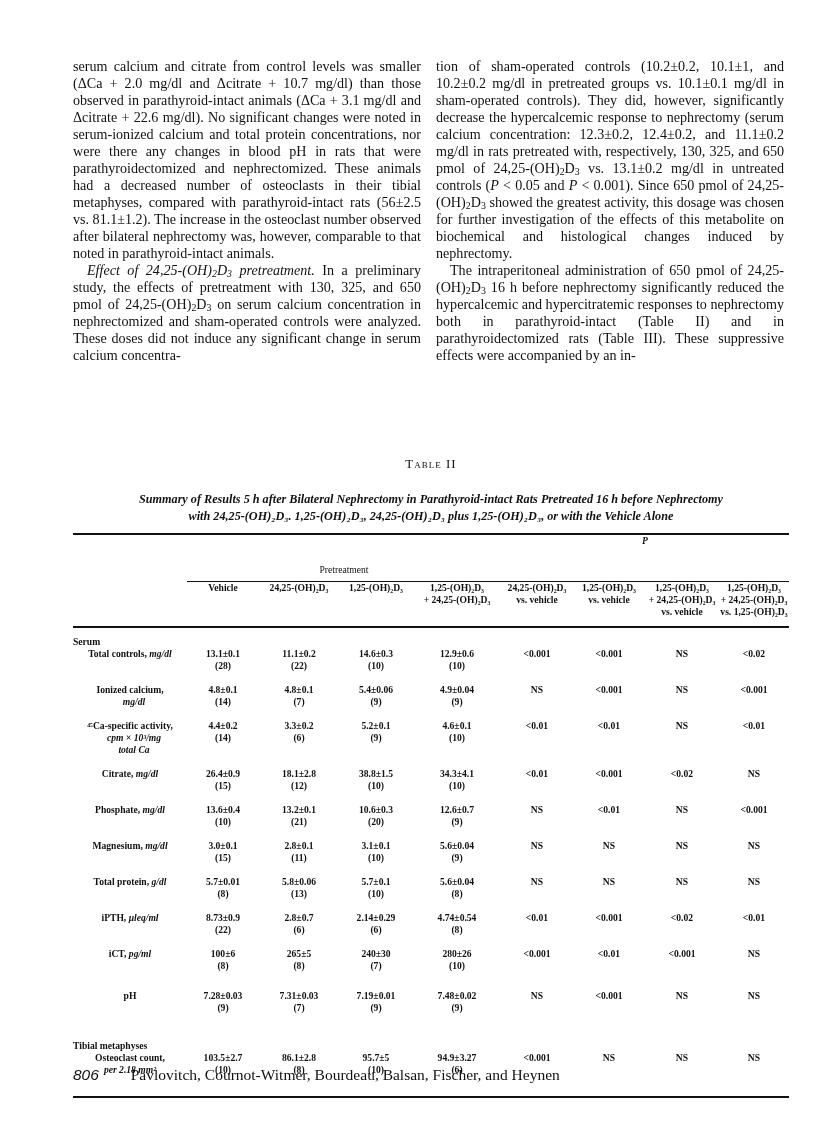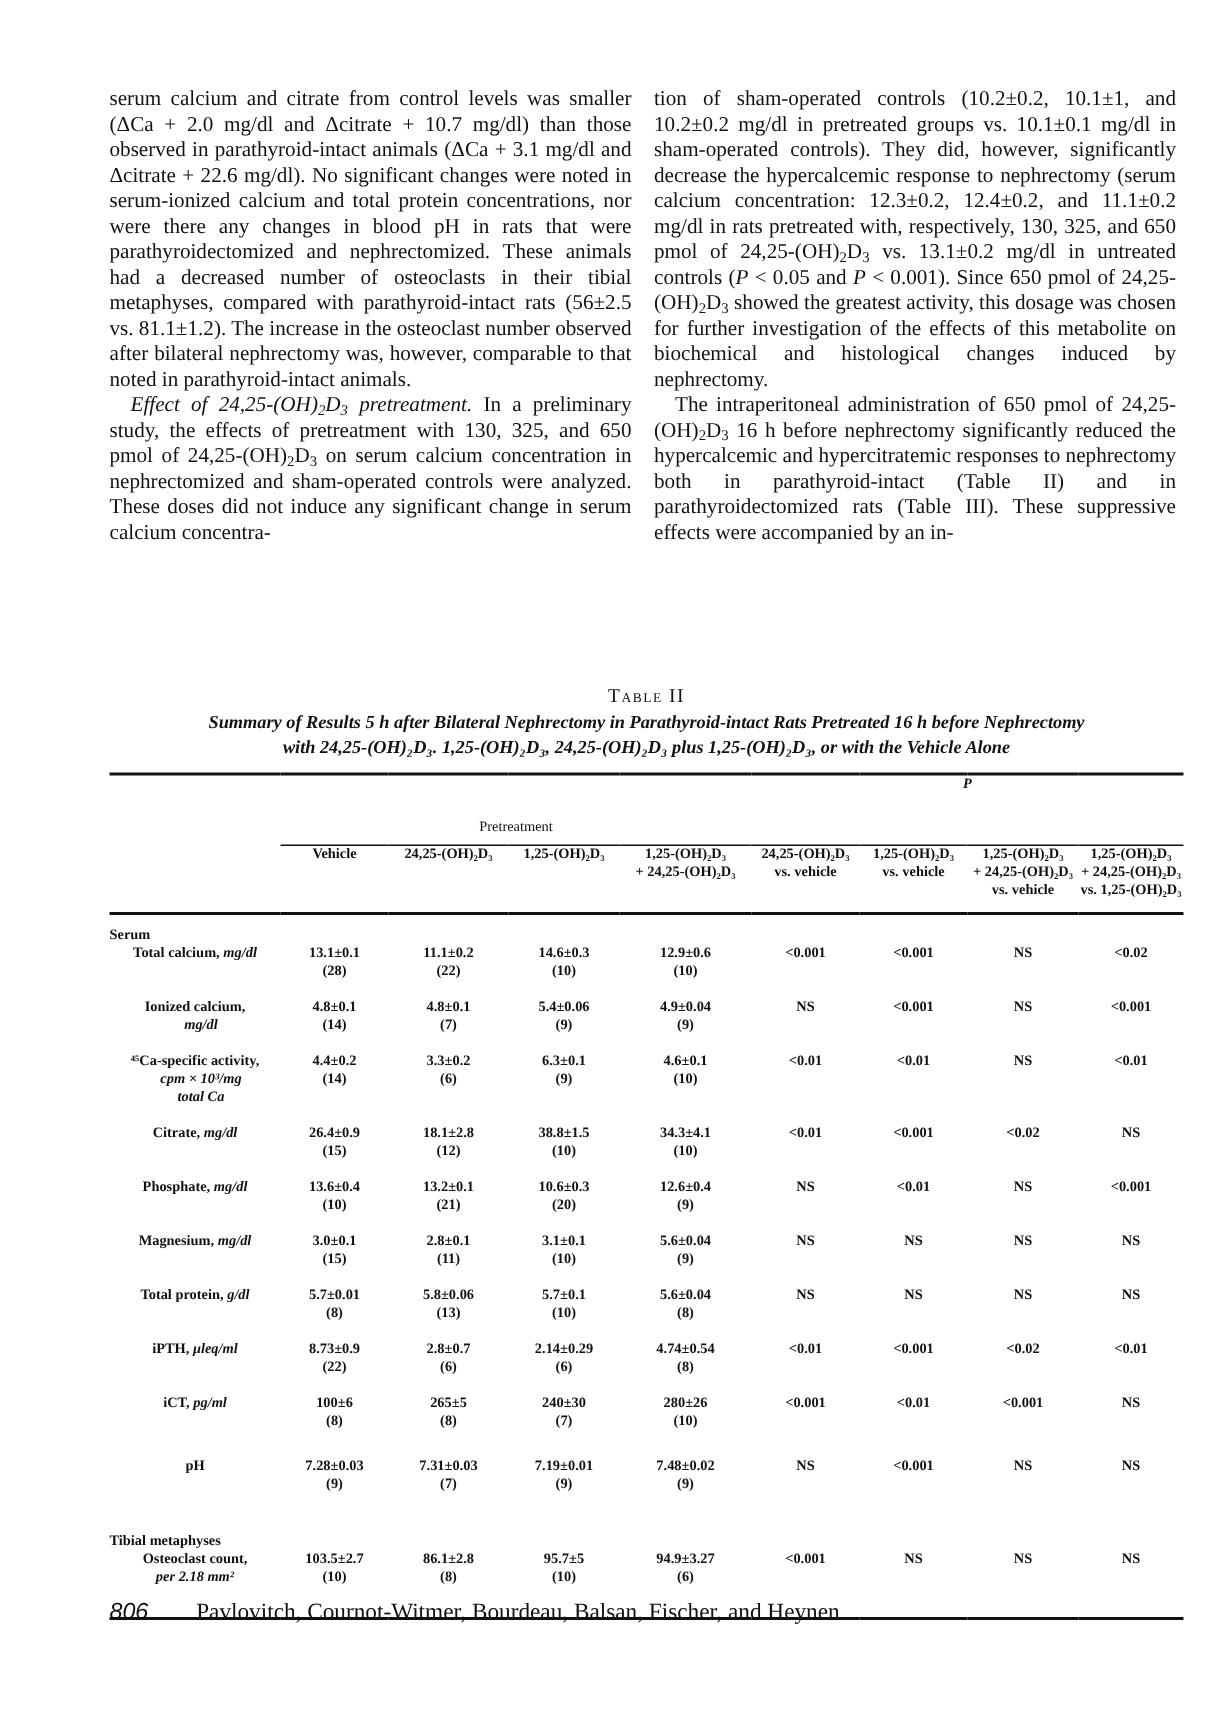--- a/index.html
+++ b/index.html
@@ -6,21 +6,21 @@
   body { width: 816px; height: 1140px; position: relative; overflow: hidden; color: #111; font-family: "Liberation Serif", "DejaVu Serif", serif; }
   .col { position: absolute; top: 58px; width: 348px; font-size: 14.1px; line-height: 17px; text-align: justify; }
   .col p { margin: 0; }
   .col .indent { text-indent: 14px; }
   #col-left { left: 73px; }
   #col-right { left: 436px; }
   .run-head { font-style: italic; }
   sub { font-size: 70%; line-height: 0; vertical-align: -0.25em; }
 
   #table-block { position: absolute; left: 73px; top: 456px; width: 716px; }
-  .tbl-label { text-align: center; font-size: 13px; letter-spacing: 1px; font-variant: small-caps; margin-bottom: 1px; }
+  .tbl-label { text-align: center; font-size: 13px; letter-spacing: 1px; font-variant: small-caps; margin-bottom: 19px; }
   .tbl-caption { text-align: center; font-style: italic; font-weight: bold; font-size: 12.2px; line-height: 17px; padding: 0 2px; }
   table.data { width: 716px; border-collapse: collapse; margin-top: 8px; font-size: 9.6px; font-weight: bold; font-family: "Liberation Serif", "DejaVu Serif", serif; }
   table.data td, table.data th { padding: 0; text-align: center; vertical-align: top; font-weight: bold; }
   .rule-top { border-top: 2px solid #111; }
   .rule-bot { border-bottom: 2px solid #111; }
   .thin { border-bottom: 1px solid #111; }
   th.group { height: 22px; vertical-align: middle; }
   th.sub { height: 38px; vertical-align: bottom; padding-bottom: 6px !important; line-height: 12px; }
   td.label { text-align: left; padding-left: 8px; line-height: 12px; }
   td.section { text-align: left; line-height: 12px; padding-top: 8px !important; }
@@ -99,21 +99,21 @@
             <span class="n">vs. 1,25-(OH)₂D₃</span>
           </th>
       </tr>
     </thead>
     <tbody>
       <tr>
           <td class="section" colspan="9" style="text-align:left;">Serum</td>
         </tr>
 
       <tr>
-        <td class="label"><span>Total calcium, </span><span class="unit">mg/dl</span></td>
+        <td class="label"><span>Total controls, </span><span class="unit">mg/dl</span></td>
         <td class="val">
             <span class="n">13.1±0.1</span>
             <span class="n">(28)</span>
           </td>
         <td class="val">
             <span class="n">11.1±0.2</span>
             <span class="n">(22)</span>
           </td>
         <td class="val">
             <span class="n">14.6±0.3</span>
@@ -170,21 +170,21 @@
           </td>
         <td class="val">
             <span class="n">4.4±0.2</span>
             <span class="n">(14)</span>
           </td>
         <td class="val">
             <span class="n">3.3±0.2</span>
             <span class="n">(6)</span>
           </td>
         <td class="val">
-            <span class="n">6.3±0.1</span>
+            <span class="n">5.2±0.1</span>
             <span class="n">(9)</span>
           </td>
         <td class="val">
             <span class="n">4.6±0.1</span>
             <span class="n">(10)</span>
           </td>
         <td class="val">&lt;0.01</td>
         <td class="val">&lt;0.01</td>
         <td class="val">NS</td>
         <td class="val">&lt;0.01</td>
@@ -228,21 +228,21 @@
           </td>
         <td class="val">
             <span class="n">13.2±0.1</span>
             <span class="n">(21)</span>
           </td>
         <td class="val">
             <span class="n">10.6±0.3</span>
             <span class="n">(20)</span>
           </td>
         <td class="val">
-            <span class="n">12.6±0.4</span>
+            <span class="n">12.6±0.7</span>
             <span class="n">(9)</span>
           </td>
         <td class="val">NS</td>
         <td class="val">&lt;0.01</td>
         <td class="val">NS</td>
         <td class="val">&lt;0.001</td>
       </tr>
       <tr class="gap">
           <td colspan="9"></td>
         </tr>

